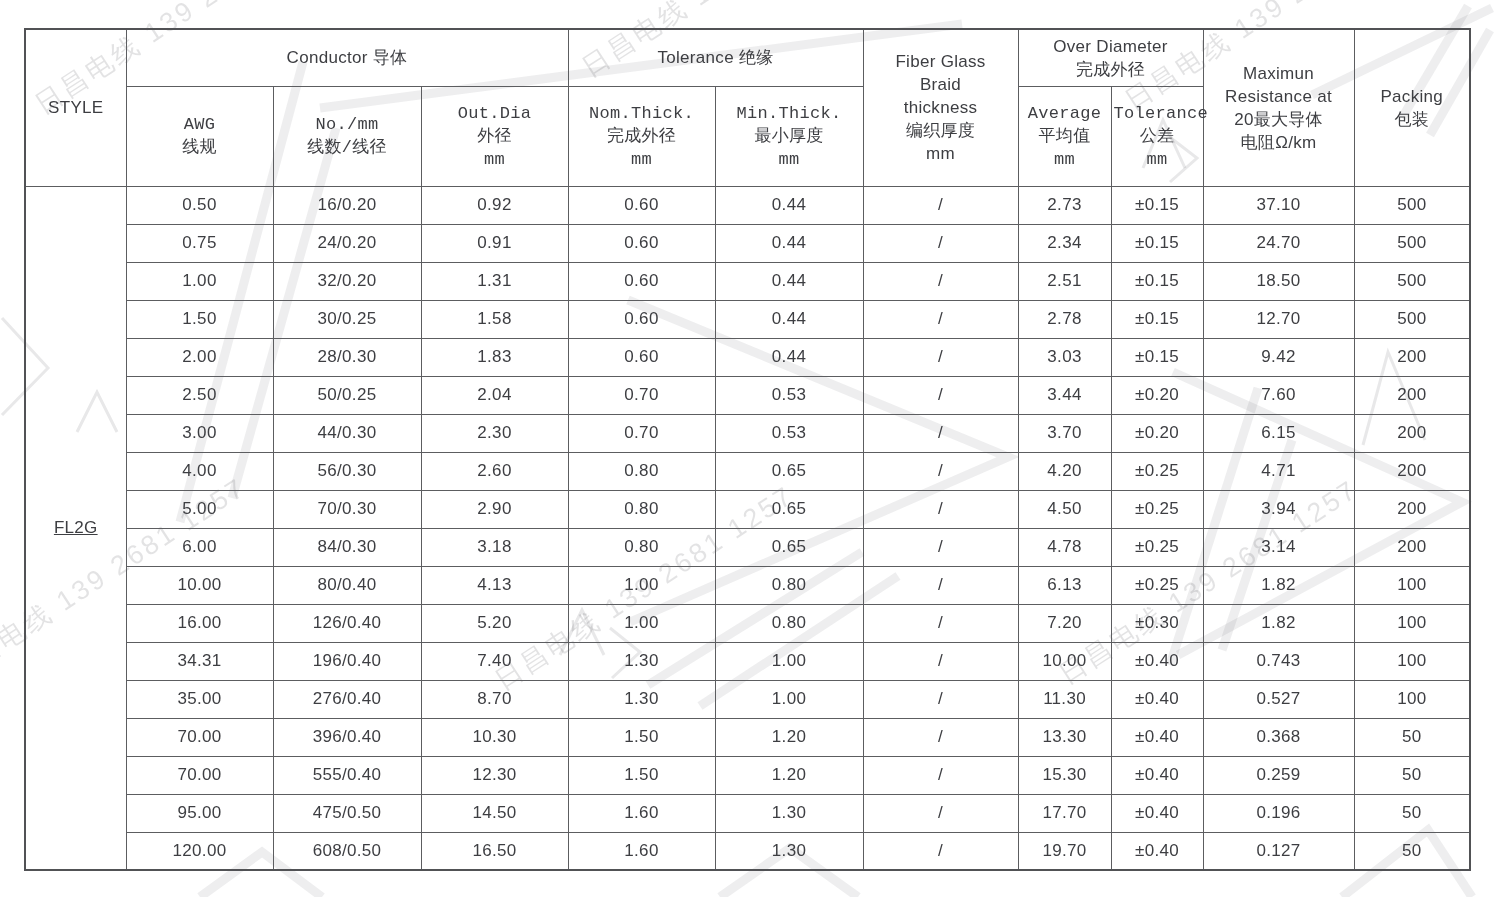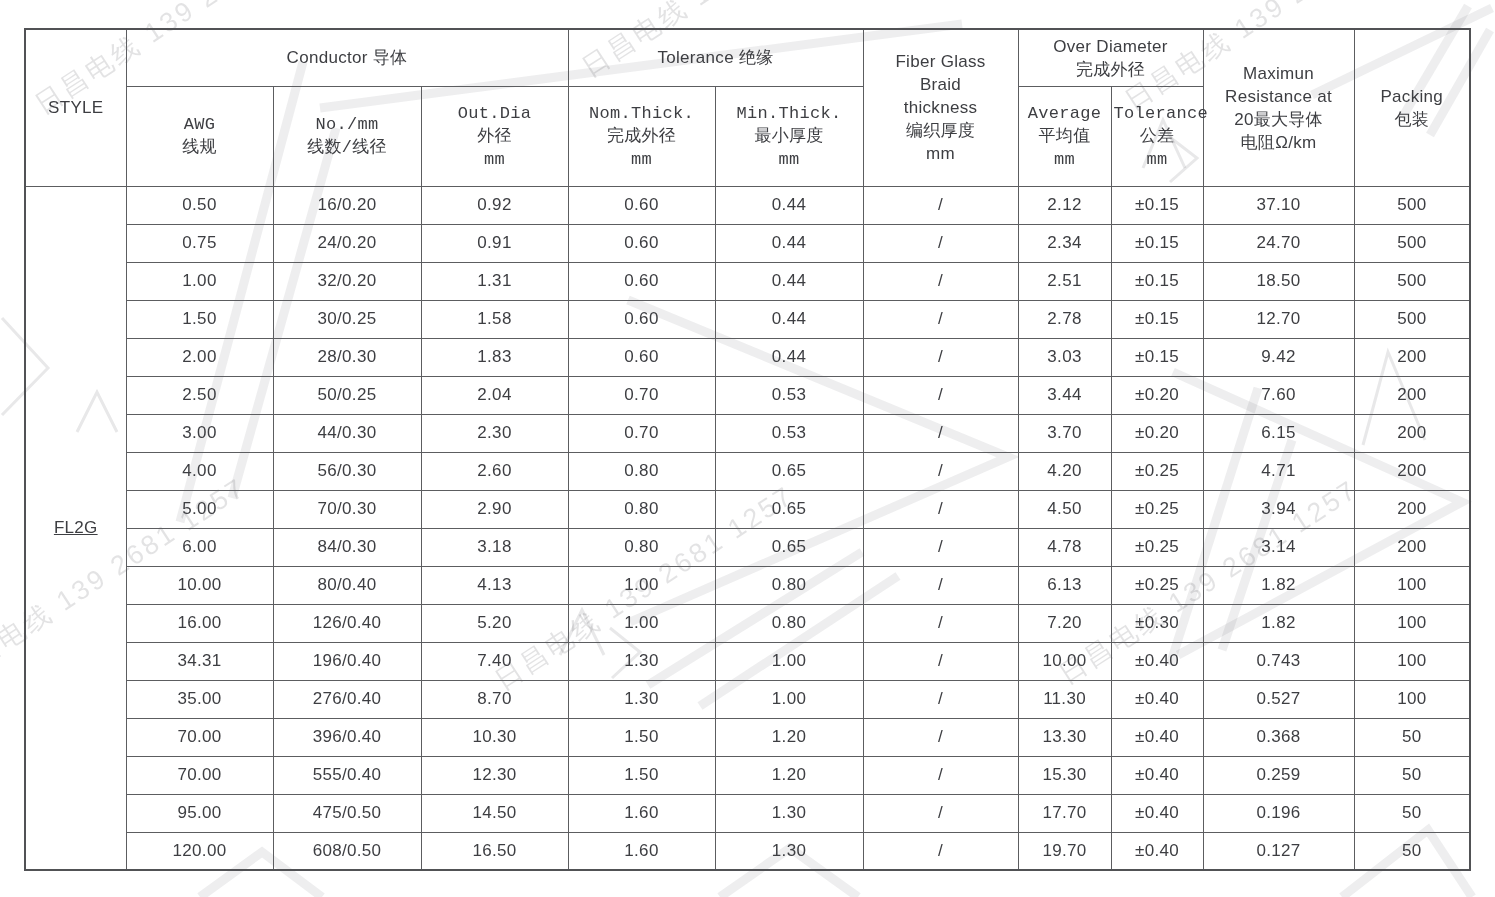--- a/index.html
+++ b/index.html
@@ -143,21 +143,21 @@
     </thead>
     <tbody id="table-body">
         <tr>
           <td rowspan="18" class="style-cell">FL2G</td>
           <td>0.50</td>
           <td>16/0.20</td>
           <td>0.92</td>
           <td>0.60</td>
           <td>0.44</td>
           <td>/</td>
-          <td>2.12</td>
+          <td>2.73</td>
           <td>±0.15</td>
           <td>37.10</td>
           <td>500</td>
         </tr>
         <tr>
           <td>0.75</td>
           <td>24/0.20</td>
           <td>0.91</td>
           <td>0.60</td>
           <td>0.44</td>

